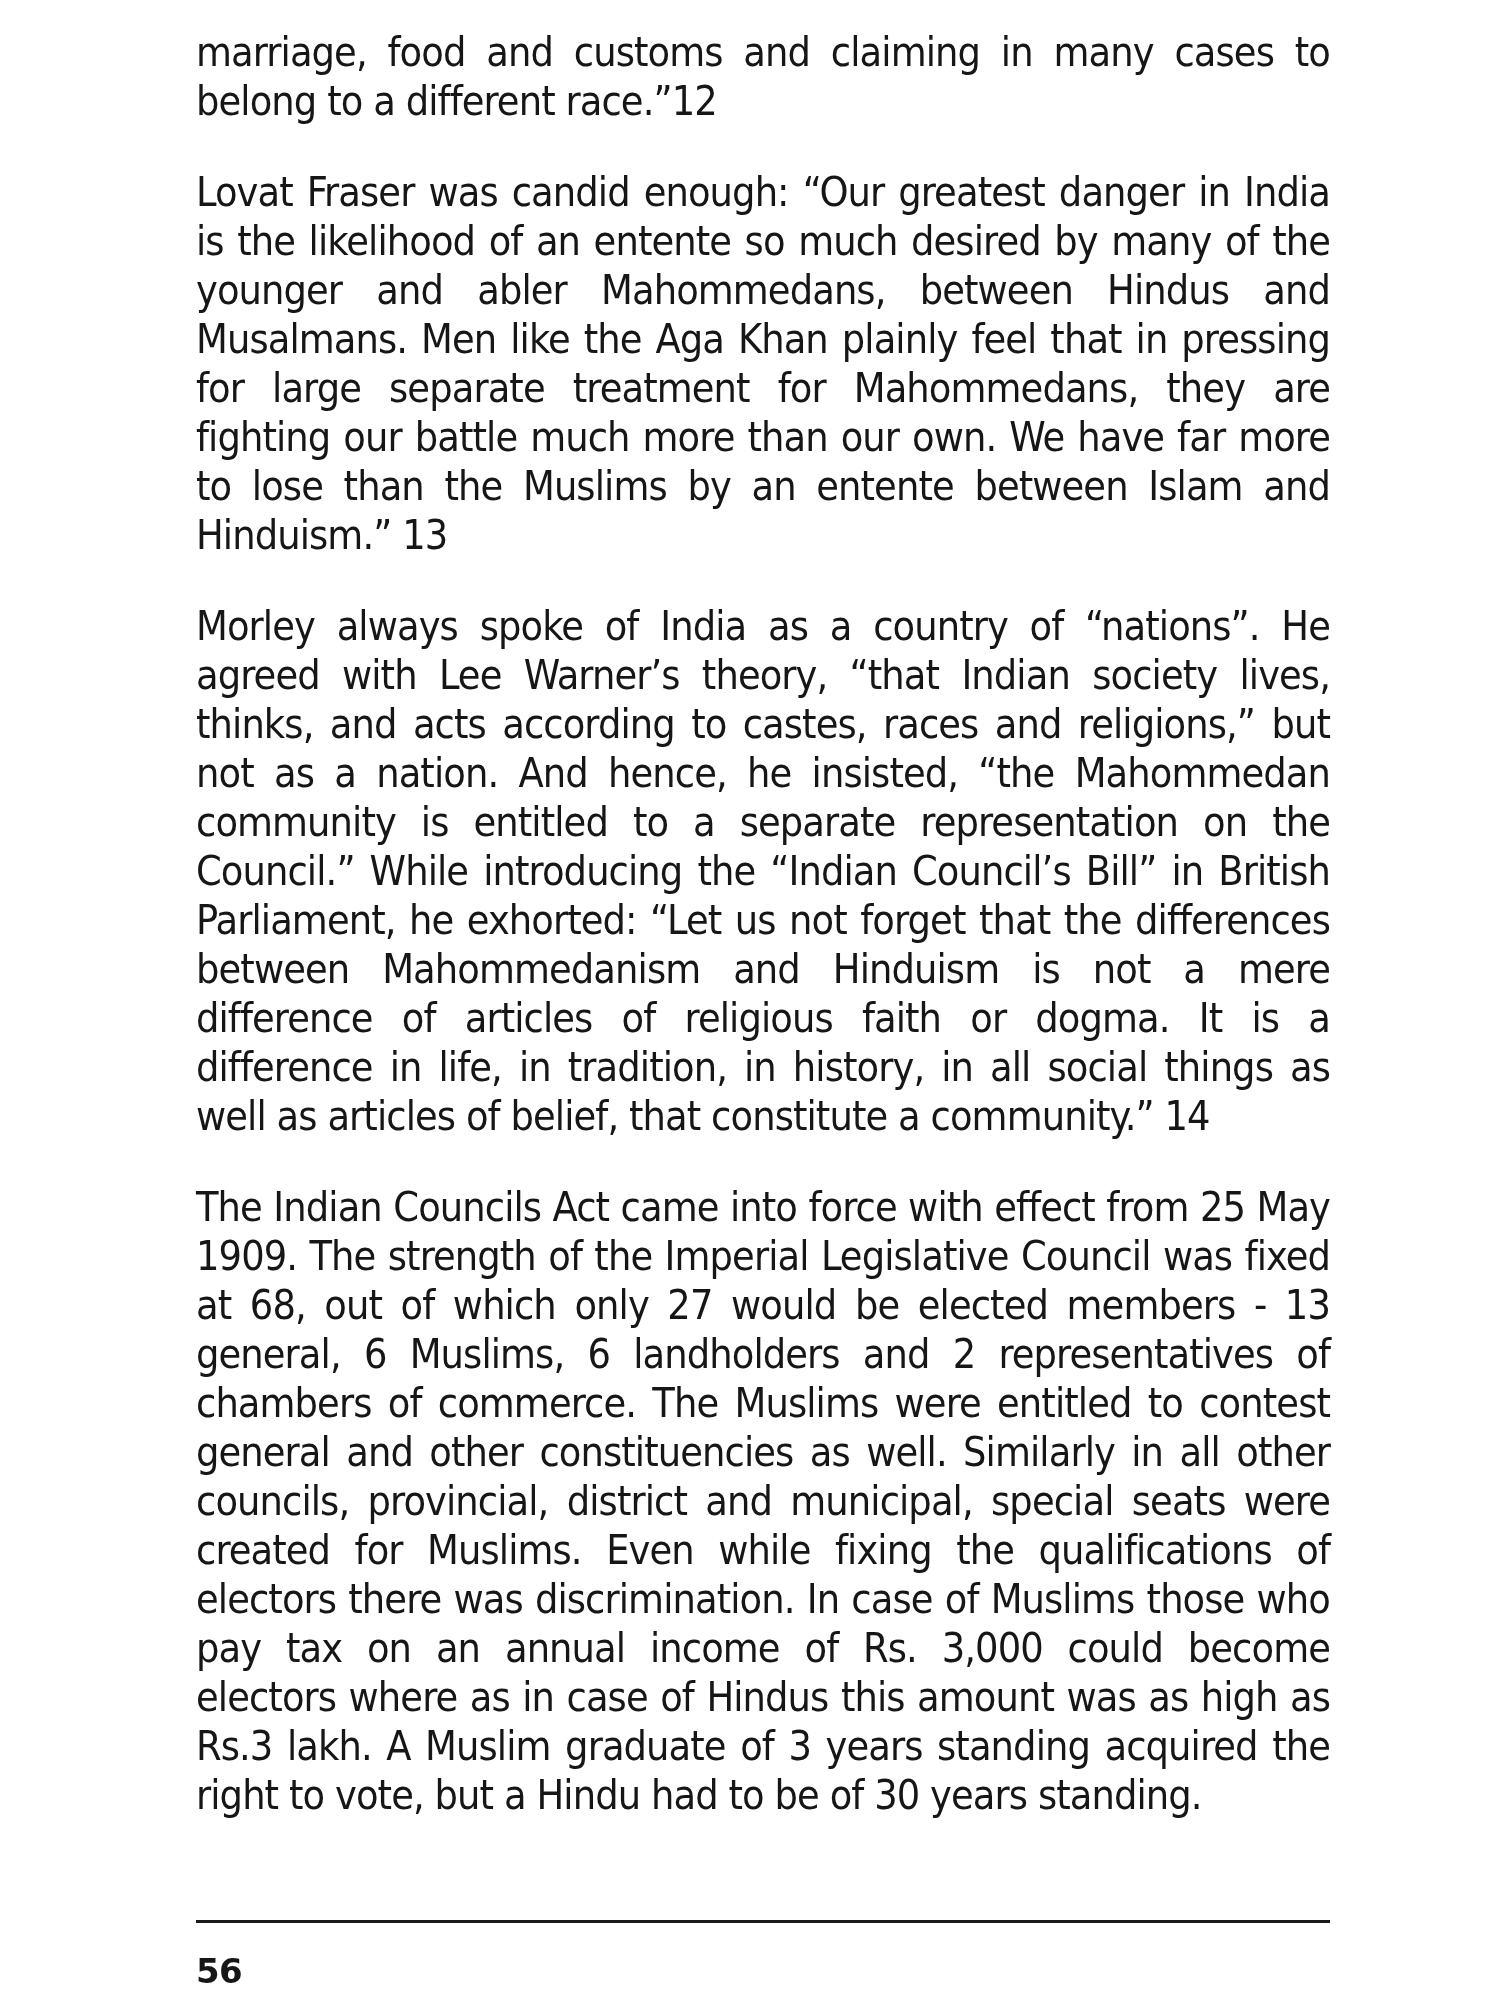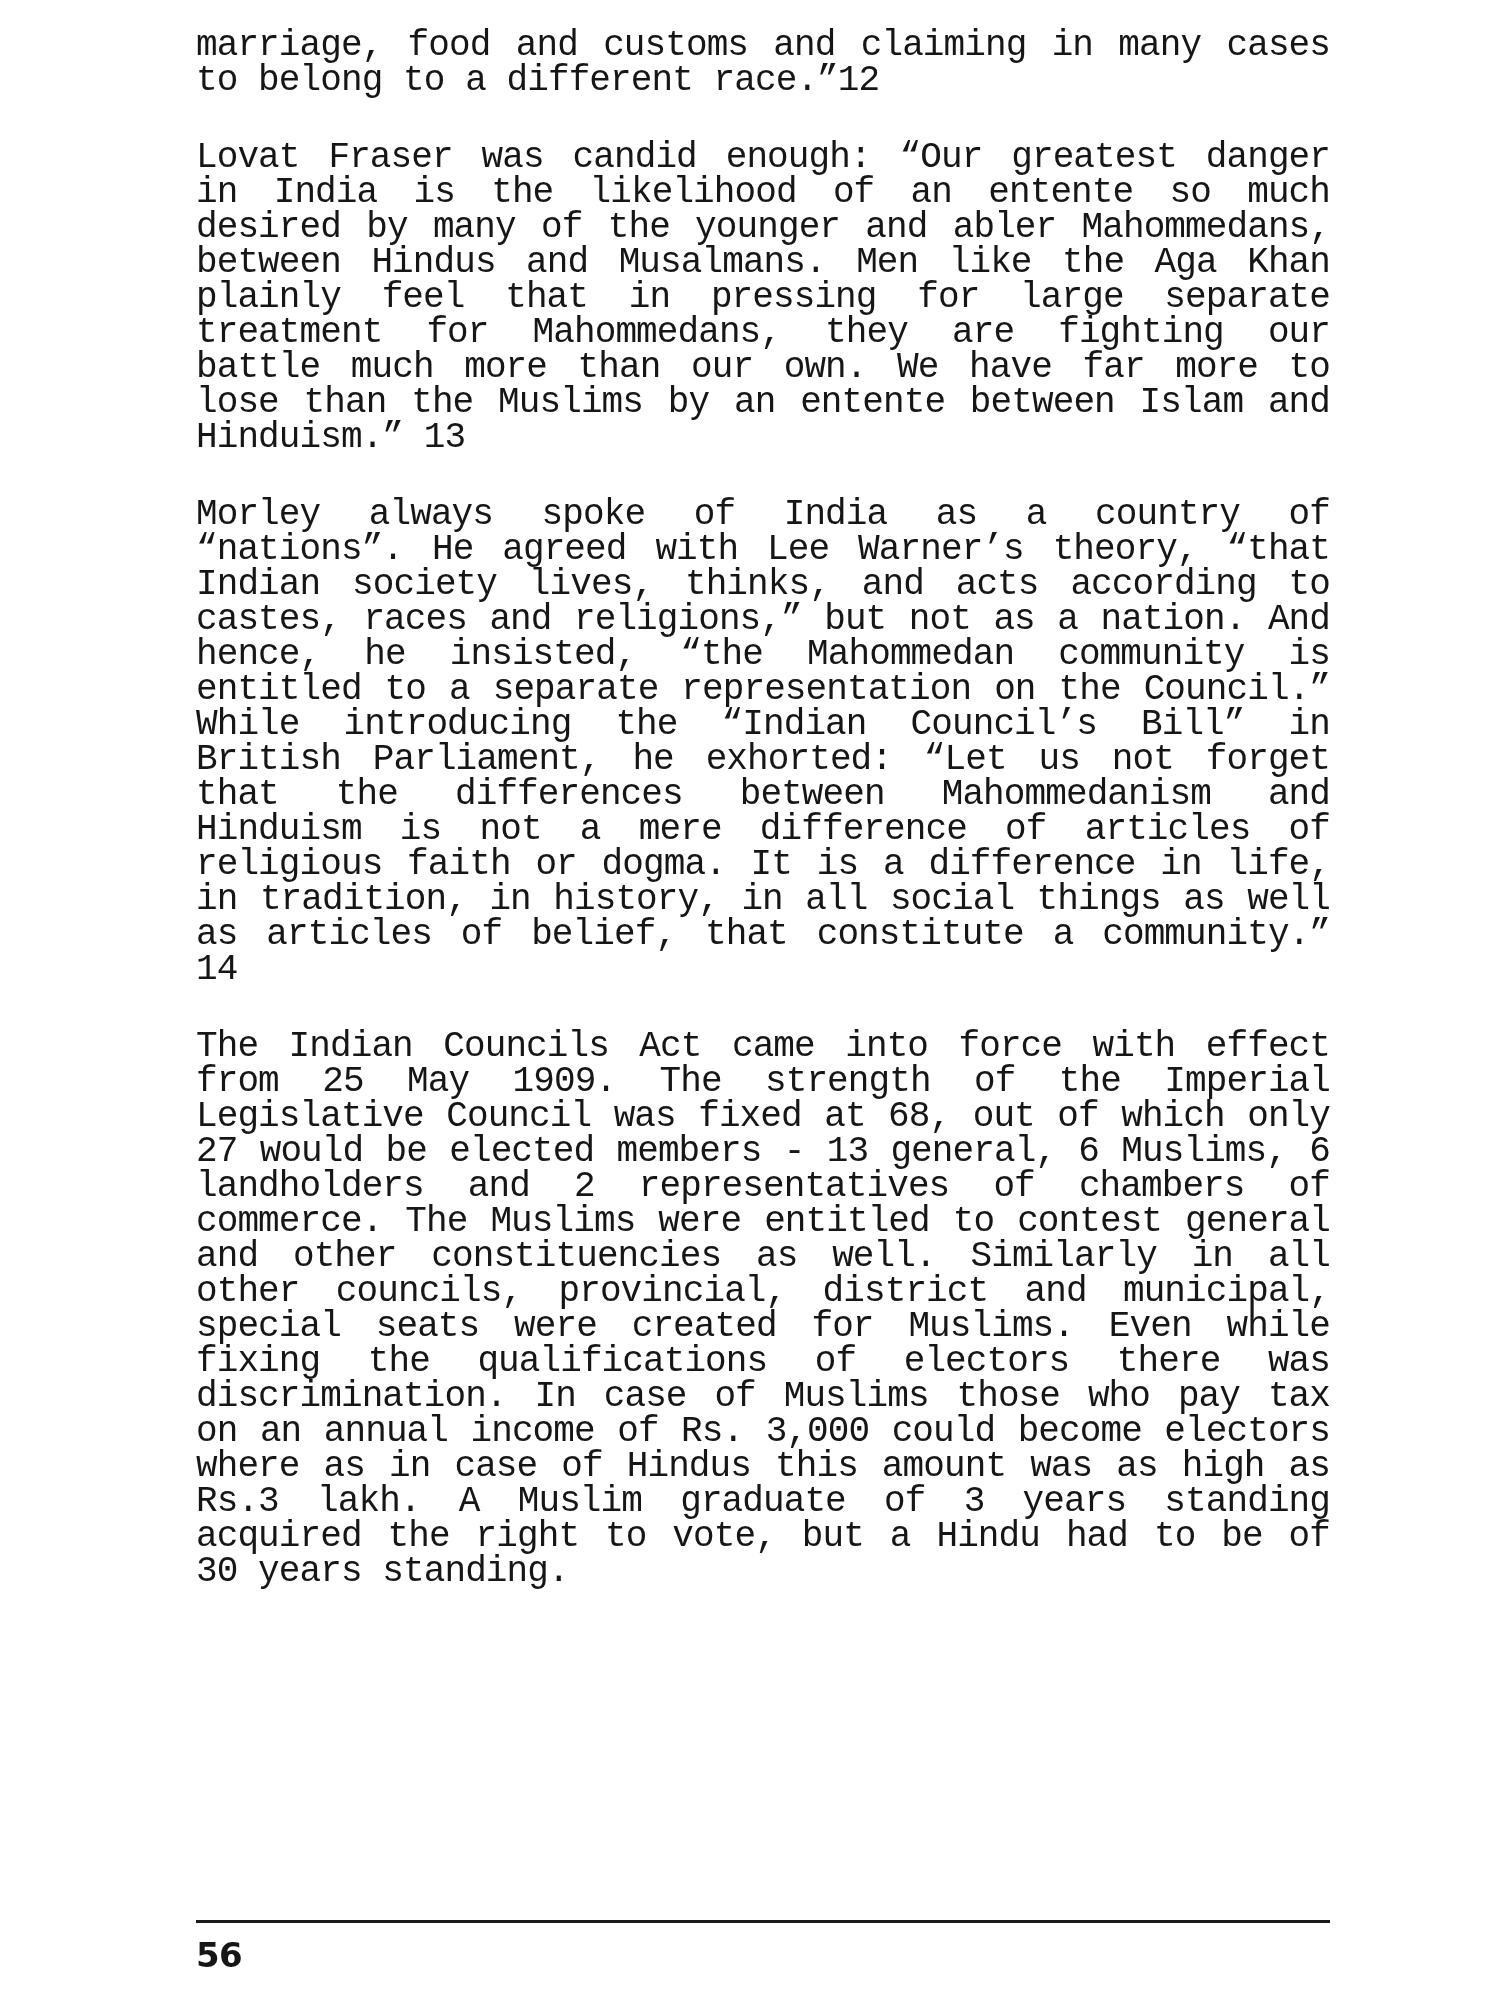--- a/index.html
+++ b/index.html
@@ -16,44 +16,43 @@
       font-family: "DejaVu Sans", "Liberation Sans", sans-serif;
     }
     .page {
       position: absolute;
       left: 196px;
       top: 28px;
       width: 1134px;
     }
     .para {
       margin: 0 0 42px 0;
-      font-size: 36px;
-      line-height: 35px;
+      font-size: 41px;
+      line-height: 49px;
       text-align: justify;
       letter-spacing: -0.9px;
       word-spacing: 0px;
       font-stretch: condensed;
-      font-family: Liberation Mono, monospace;
     }
     .footer {
       position: absolute;
       left: 196px;
       top: 1920px;
       width: 1134px;
     }
     .footer-rule {
       height: 3px;
       background: #1a1a1a;
       width: 100%;
     }
     .footer-row {
       display: flex;
       justify-content: space-between;
       align-items: baseline;
-      margin-top: 12px;
+      margin-top: 28px;
       font-weight: bold;
       font-size: 31px;
       letter-spacing: -0.6px;
       gap: 48px;
     }
     .page-number {
       font-size: 34px;
     }
   </style>
 </head>

